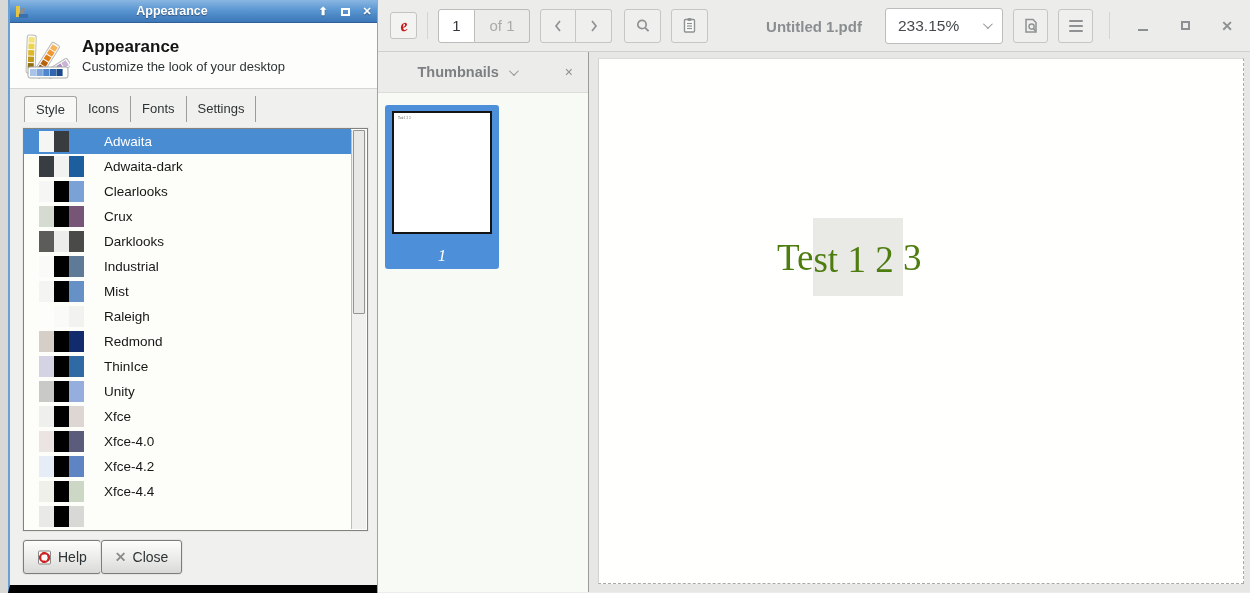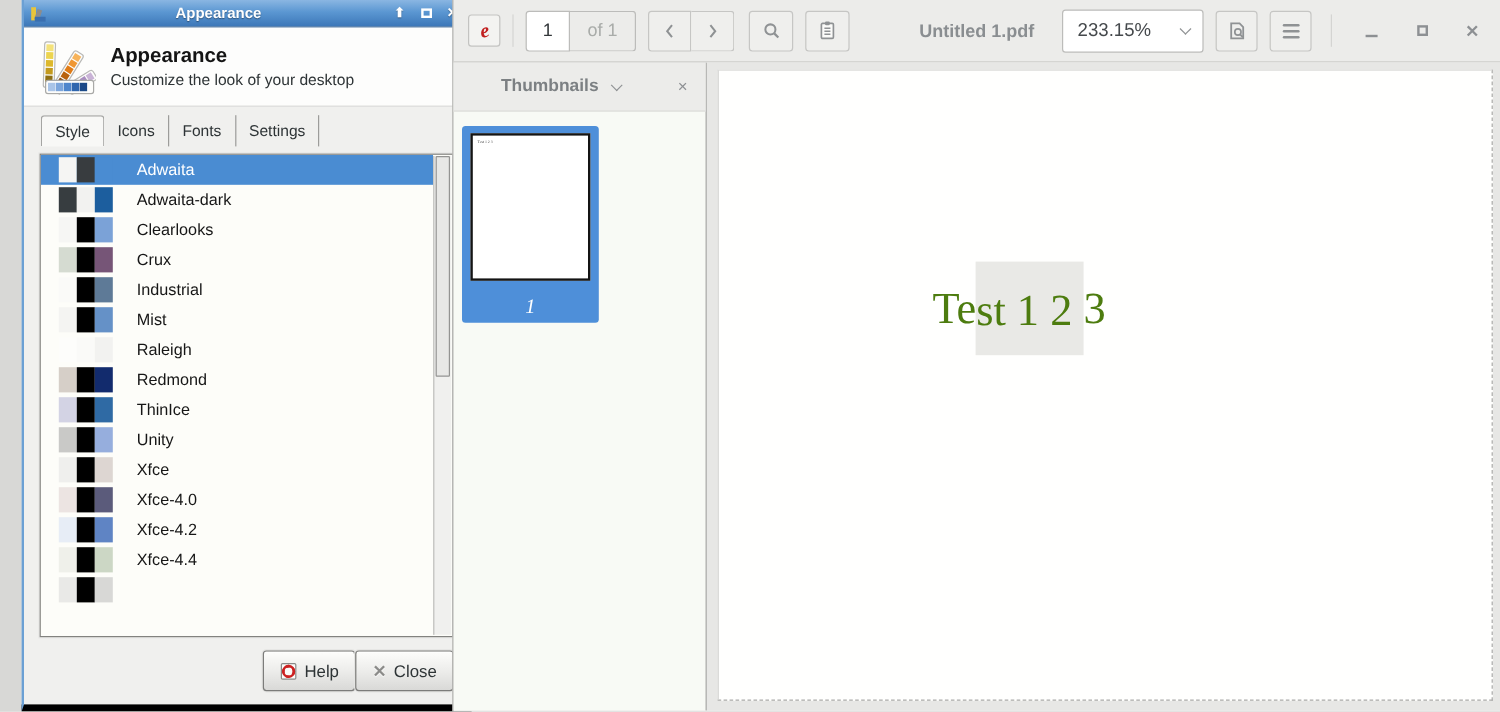--- a/index.html
+++ b/index.html
@@ -1,23 +1,23 @@
 <!DOCTYPE html>
 <html><head>
 <meta charset="utf-8">
 <style>
   * { margin:0; padding:0; box-sizing:border-box; }
   html,body { width:1250px; height:593px; }
   body { font-family:"Liberation Sans", sans-serif; background:#d8d8d6; }
   #stage { position:relative; width:1250px; height:593px; overflow:hidden; }
 
   
-  .app-win { position:absolute; left:18px; top:0; width:375px; height:593px;
+  .app-win { position:absolute; left:8px; top:0; width:375px; height:593px;
     background:#f0f0ee; border-left:2px solid #6ba0d4; border-right:2px solid #6ba0d4;
-    border-bottom:6px solid #000000; }
+    border-bottom:8px solid #000000; }
   .titlebar { height:23px; display:flex; align-items:center; padding:0 5px; gap:4px;
     background:linear-gradient(180deg,#8ab6e2 0%,#5b97d2 45%,#3c77b8 100%);
     border-bottom:1px solid #2f5f96; }
   .titlebar .tb-title { flex:1; text-align:center; color:#fff; font-size:12.5px; font-weight:bold;
     text-shadow:0 1px 1px rgba(0,0,0,.4); }
   .tb-btn { width:18px; text-align:center; color:#fff; font-size:11px; font-weight:bold; cursor:default;
     text-shadow:0 1px 1px rgba(0,0,0,.35); line-height:18px; }
   .tb-box { display:inline-block; width:9px; height:8px; border:2px solid #fff; vertical-align:middle; }
   .hdr { height:66px; background:#fdfdfc; border-bottom:1px solid #d6d6d4;
     display:flex; align-items:center; gap:12px; padding:0 10px; }
@@ -40,21 +40,21 @@
   .swatches { display:inline-flex; height:21px; }
   .swatches i { display:inline-block; width:15px; height:21px; }
   .theme-label { font-size:13.5px; color:#161616; margin-left:20px; }
 
   .vscroll { position:absolute; top:1px; right:1px; bottom:1px; width:15px;
     background:#f0f0ee; border-left:1px solid #bdbdbb; }
   .vscroll .thumb { position:absolute; left:1px; right:1px; top:0; height:46%;
     background:#e8e8e6; border:1px solid #949492; border-radius:1px; }
 
   .action-row { position:absolute; left:13px; right:13px; bottom:11px;
-    display:flex; justify-content:flex-end; }
+    display:flex; justify-content:flex-start; }
   .gtk-btn { height:34px; display:inline-flex; align-items:center; gap:6px; padding:0 13px;
     font-size:14px; color:#2e3436;
     background:linear-gradient(180deg,#fdfdfb 0%,#ebebe9 55%,#d9d9d7 100%);
     border:1px solid #7c7c7a; border-radius:3px;
     box-shadow:inset 0 1px 0 rgba(255,255,255,.7), 0 0 0 1px #e4e4e2; }
   .x-glyph { color:#8b8b89; font-weight:bold; font-size:14px;
     text-shadow:0 1px 0 rgba(255,255,255,.8); }
 
   
   .pdf-win { position:absolute; left:377px; top:0; right:0; height:593px;
@@ -211,20 +211,28 @@
           <div class="theme-row">
             <span class="swatches">
               <i style="background: rgb(213, 219, 209);"></i>
               <i style="background: rgb(0, 0, 0);"></i>
               <i style="background: rgb(118, 85, 119);"></i>
             </span>
             <span class="theme-label">Crux</span>
           </div>
           <div class="theme-row">
             <span class="swatches">
+              <i style="background: rgb(92, 92, 90);"></i>
+              <i style="background: rgb(237, 237, 235);"></i>
+              <i style="background: rgb(74, 74, 72);"></i>
+            </span>
+            <span class="theme-label">Darklooks</span>
+          </div>
+          <div class="theme-row">
+            <span class="swatches">
               <i style="background: rgb(250, 250, 248);"></i>
               <i style="background: rgb(0, 0, 0);"></i>
               <i style="background: rgb(94, 122, 151);"></i>
             </span>
             <span class="theme-label">Industrial</span>
           </div>
           <div class="theme-row">
             <span class="swatches">
               <i style="background: rgb(244, 244, 242);"></i>
               <i style="background: rgb(0, 0, 0);"></i>

